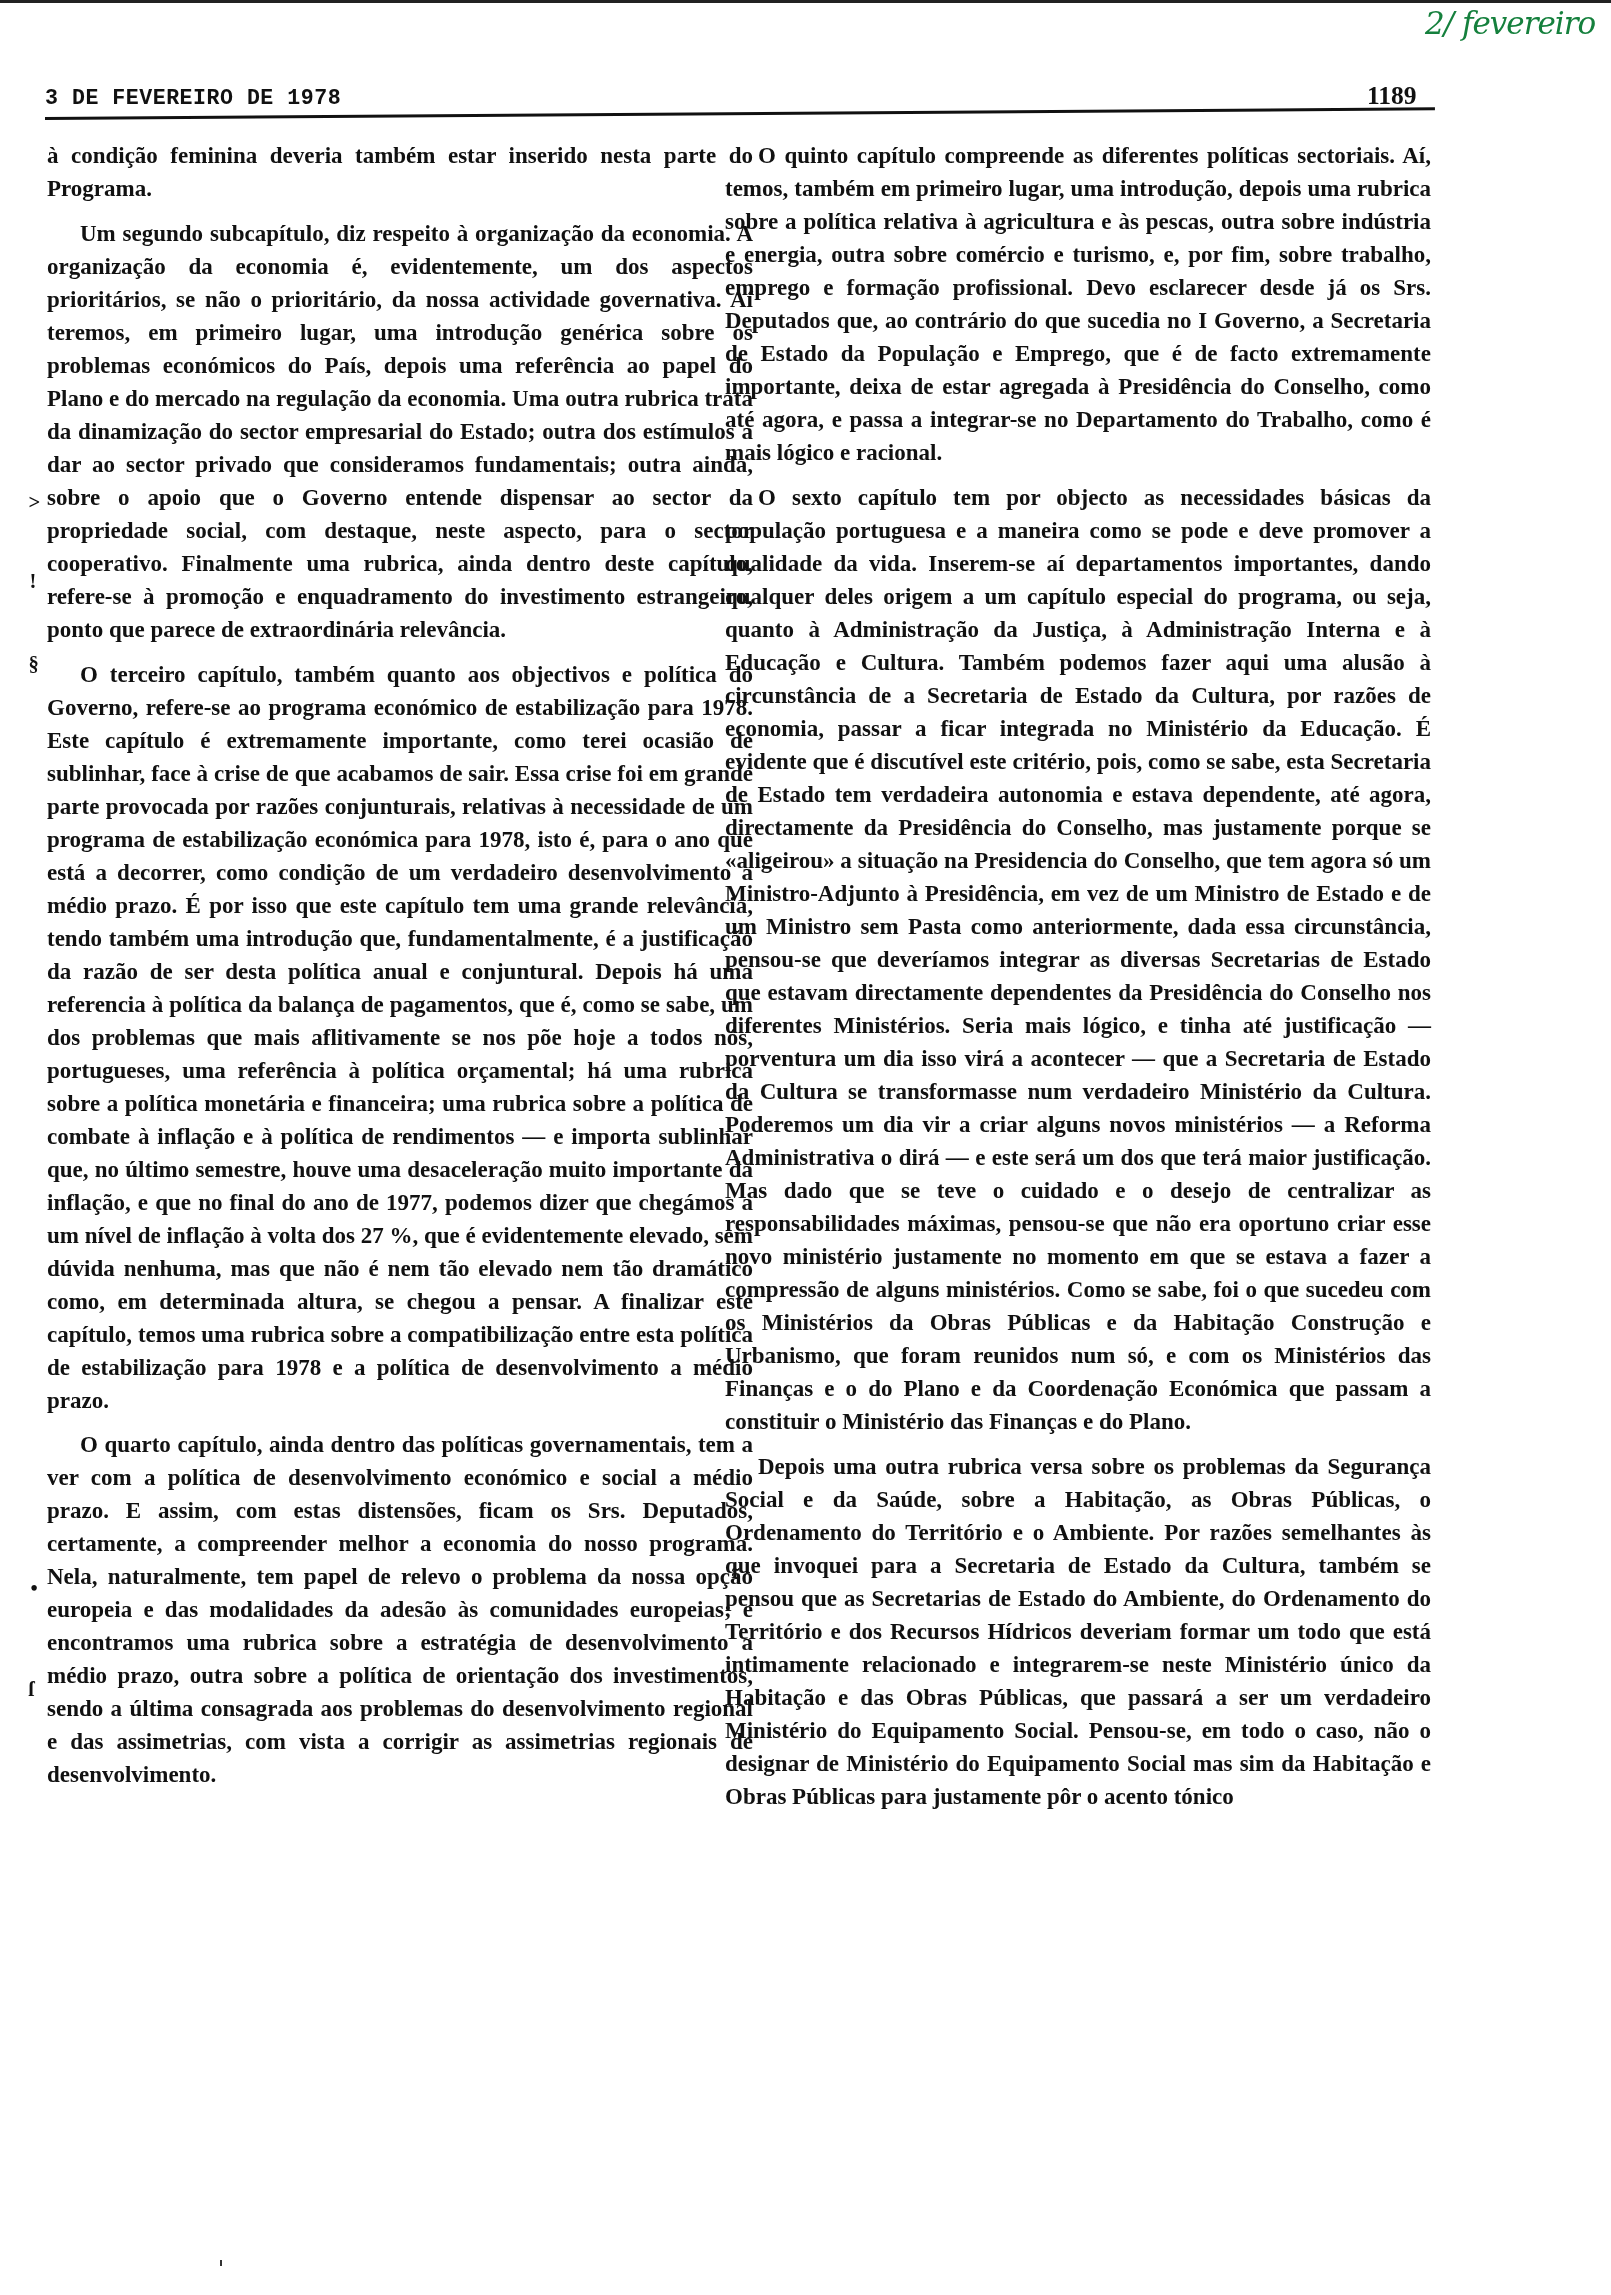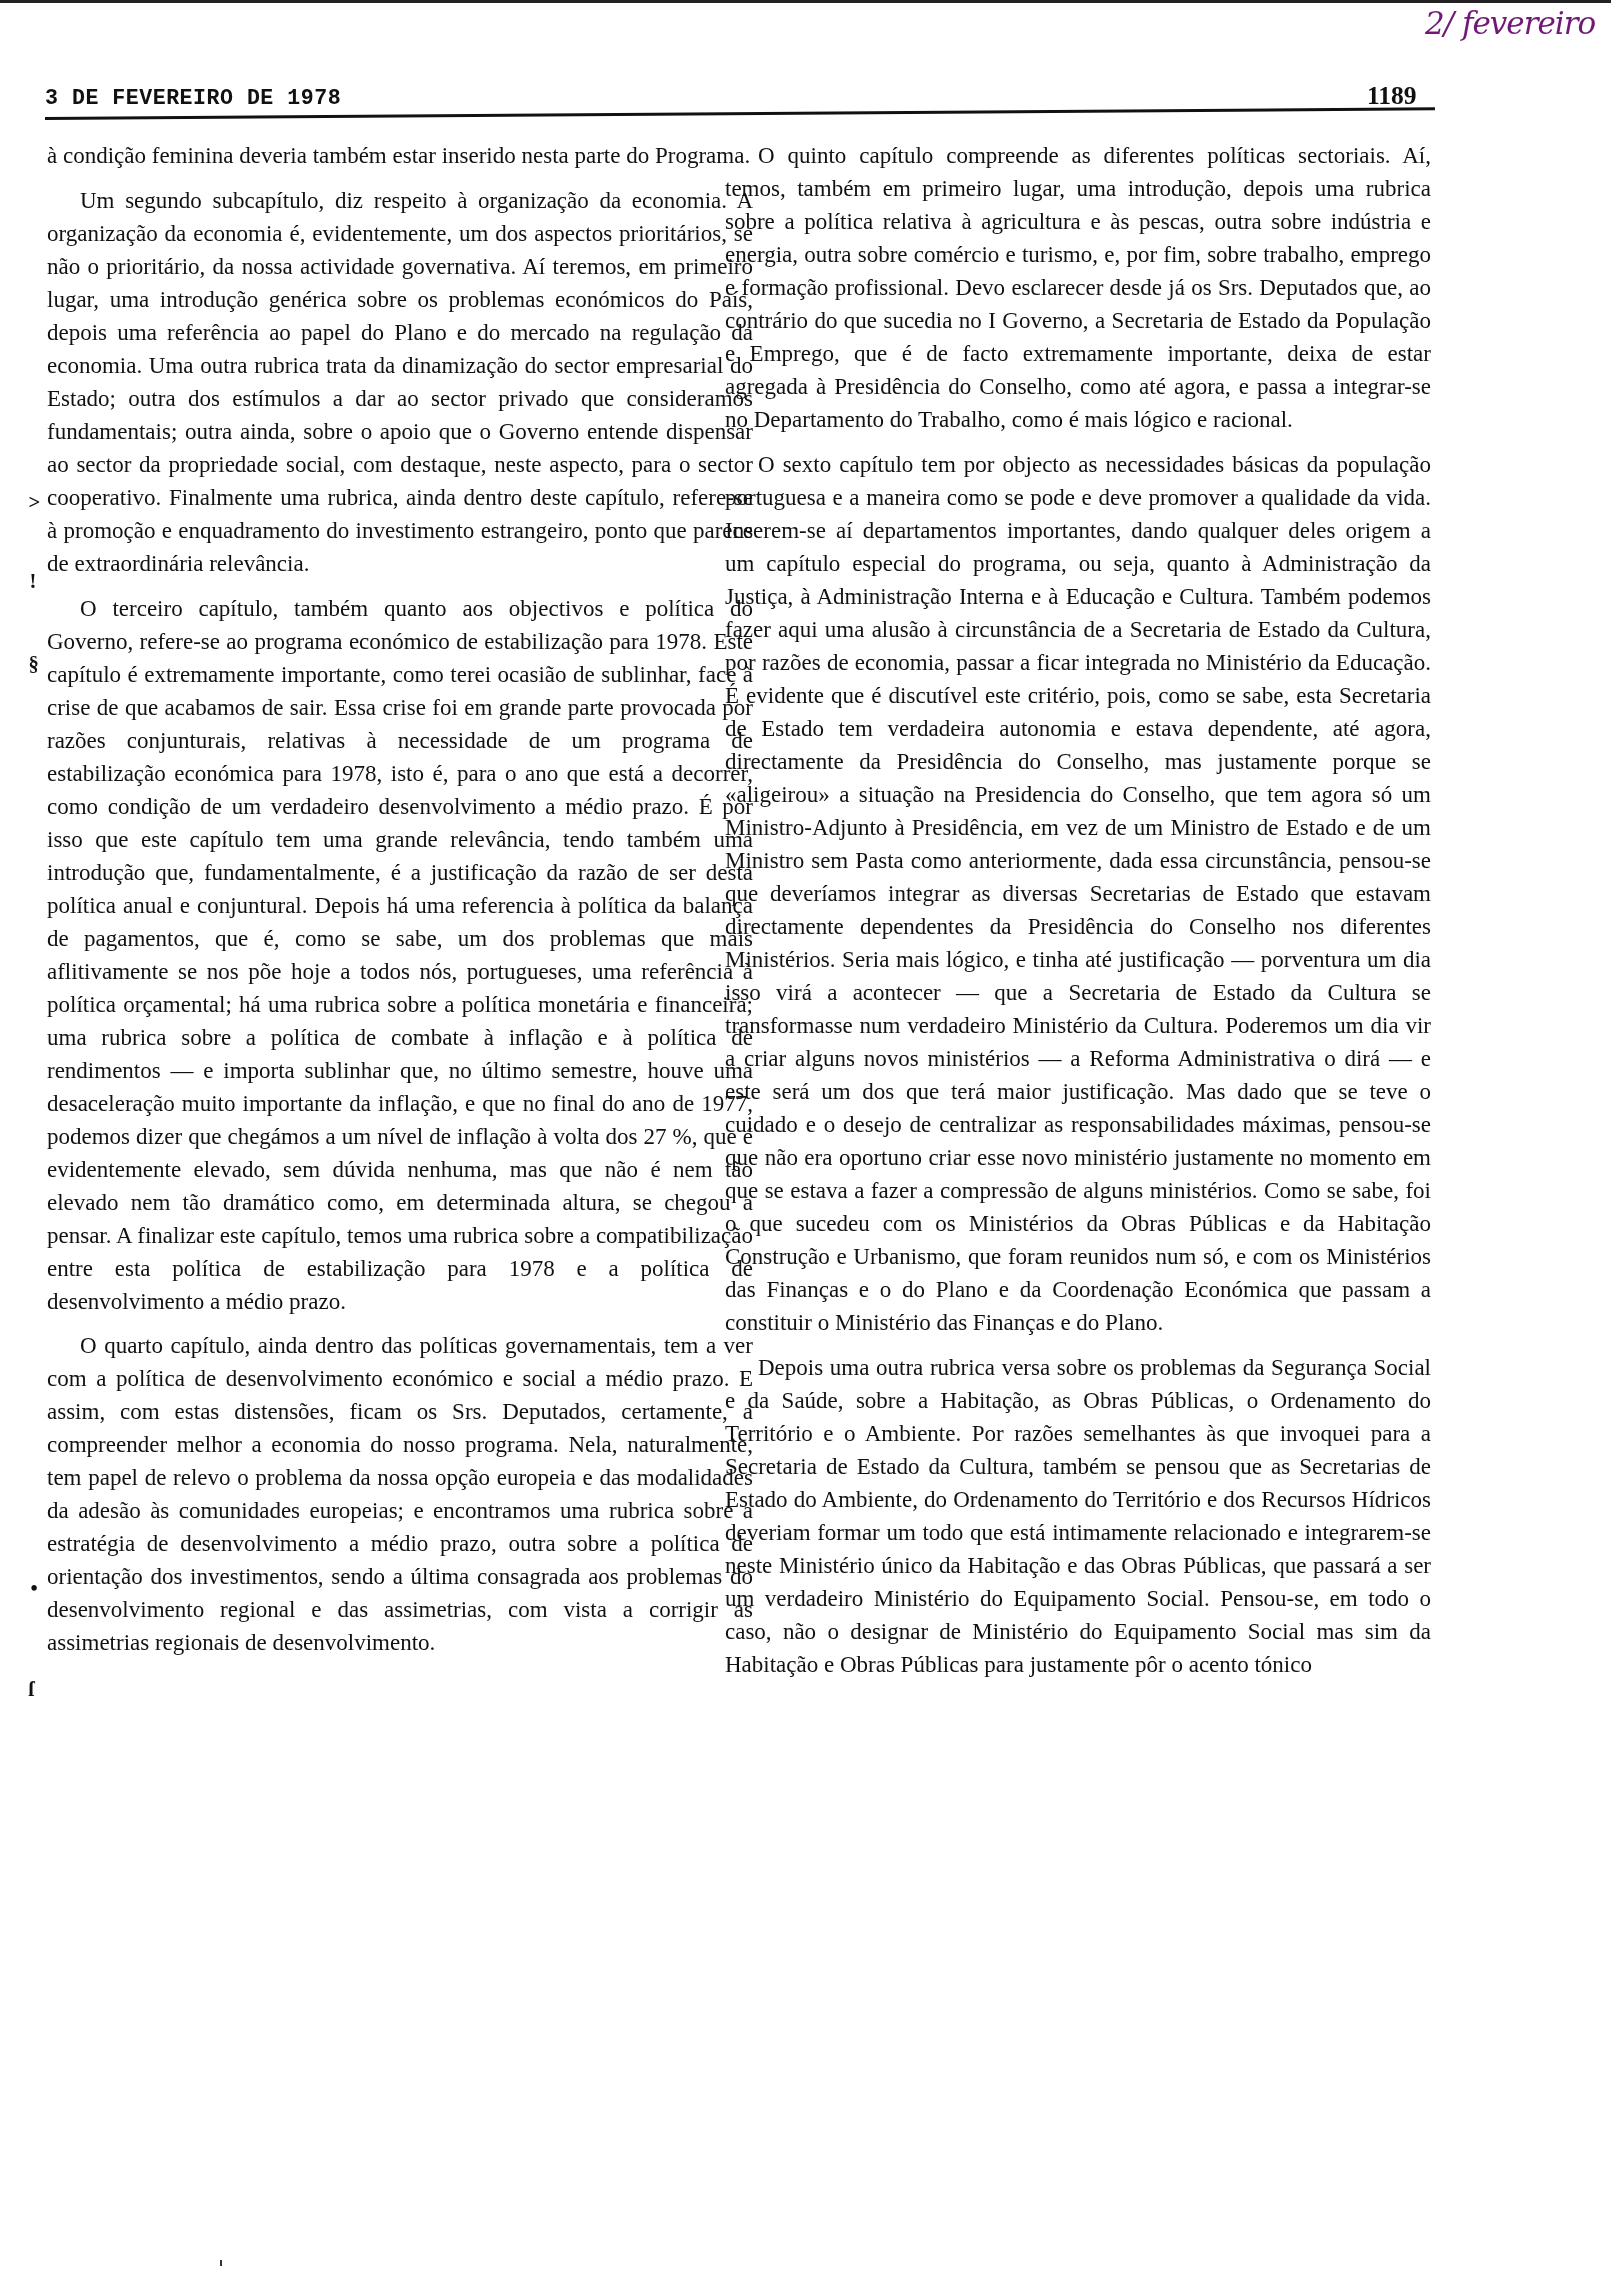--- a/index.html
+++ b/index.html
@@ -8,21 +8,21 @@
     font-family: "Liberation Serif", "DejaVu Serif", serif;
     color: #111111;
   }
   .top-edge {
     position: absolute; left: 0; top: 0; width: 1612px; height: 2.9px;
     background: #222;
   }
   .handwritten {
     position: absolute; left: 1425px; top: 4.9px;
     font-family: "DejaVu Serif", serif; font-style: italic;
-    font-size: 31px; letter-spacing: -1px; color: #701a75;
+    font-size: 31px; letter-spacing: -1px; color: #15803d;
   }
   .header-date {
     position: absolute; left: 45px; top: 86px;
     font-family: Liberation Mono, monospace; font-weight: bold;
     font-size: 21.6px; letter-spacing: 0.5px;
   }
   .header-page {
     position: absolute; left: 1367px; top: 81px;
     font-family: Liberation Serif, serif; font-weight: bold;
     font-size: 25.5px;
@@ -31,21 +31,21 @@
     position: absolute; left: 45px; top: 117px; width: 1390px; height: 3.4px;
     background: #111; transform: rotate(-0.4deg); transform-origin: left center;
   }
   .column {
     position: absolute; top: 139px; width: 706px;
     font-size: 23px; line-height: 33px;
     text-align: justify; hyphens: manual;
   }
   .col-left { left: 47px; }
   .col-right { left: 725px; }
-  .column p { margin: 0 0 11.8px 0; text-indent: 0; }
+  .column p { margin: 0 0 11.8px 0; text-indent: 0; font-weight: bold; }
   .column p.indent { text-indent: 33px; }
   .margin-mark {
     position: absolute; font-size: 20.6px; font-weight: bold; color: #111;
   }
   .speck { position: absolute; width: 2px; height: 5.9px; background: #333; }
 </style>
 </head>
 <body>
 
 <div class="top-edge"></div>

